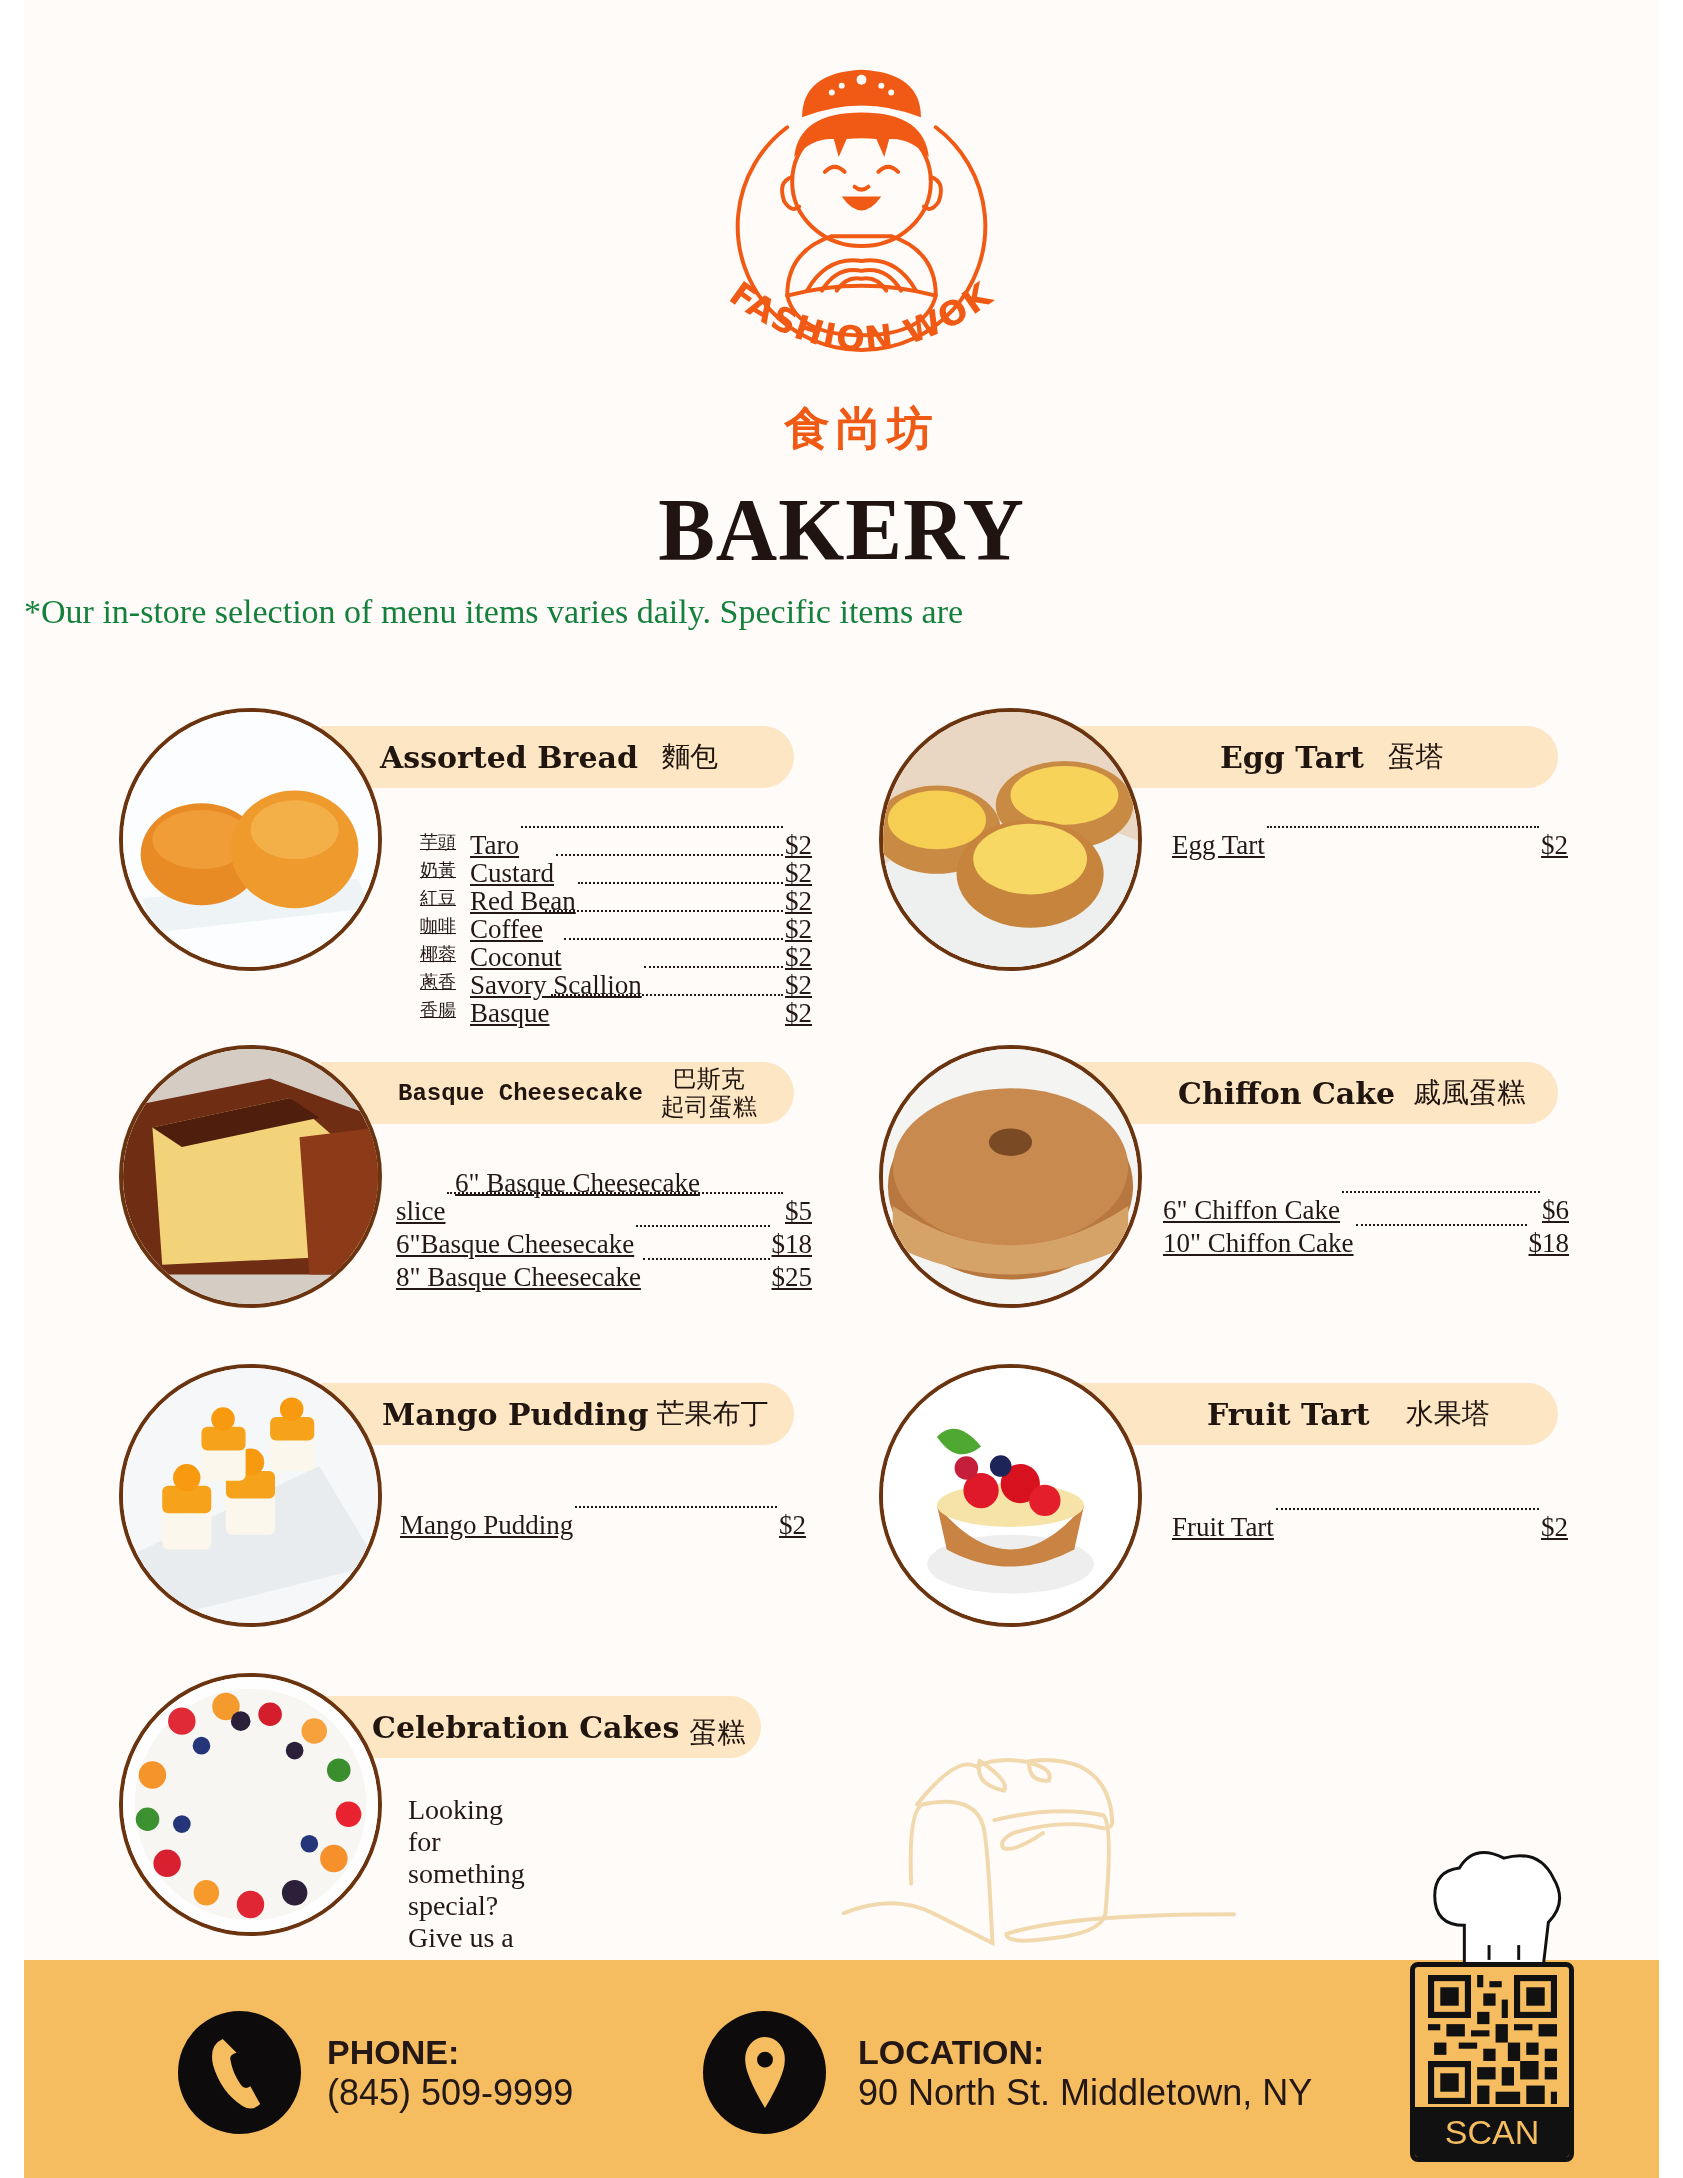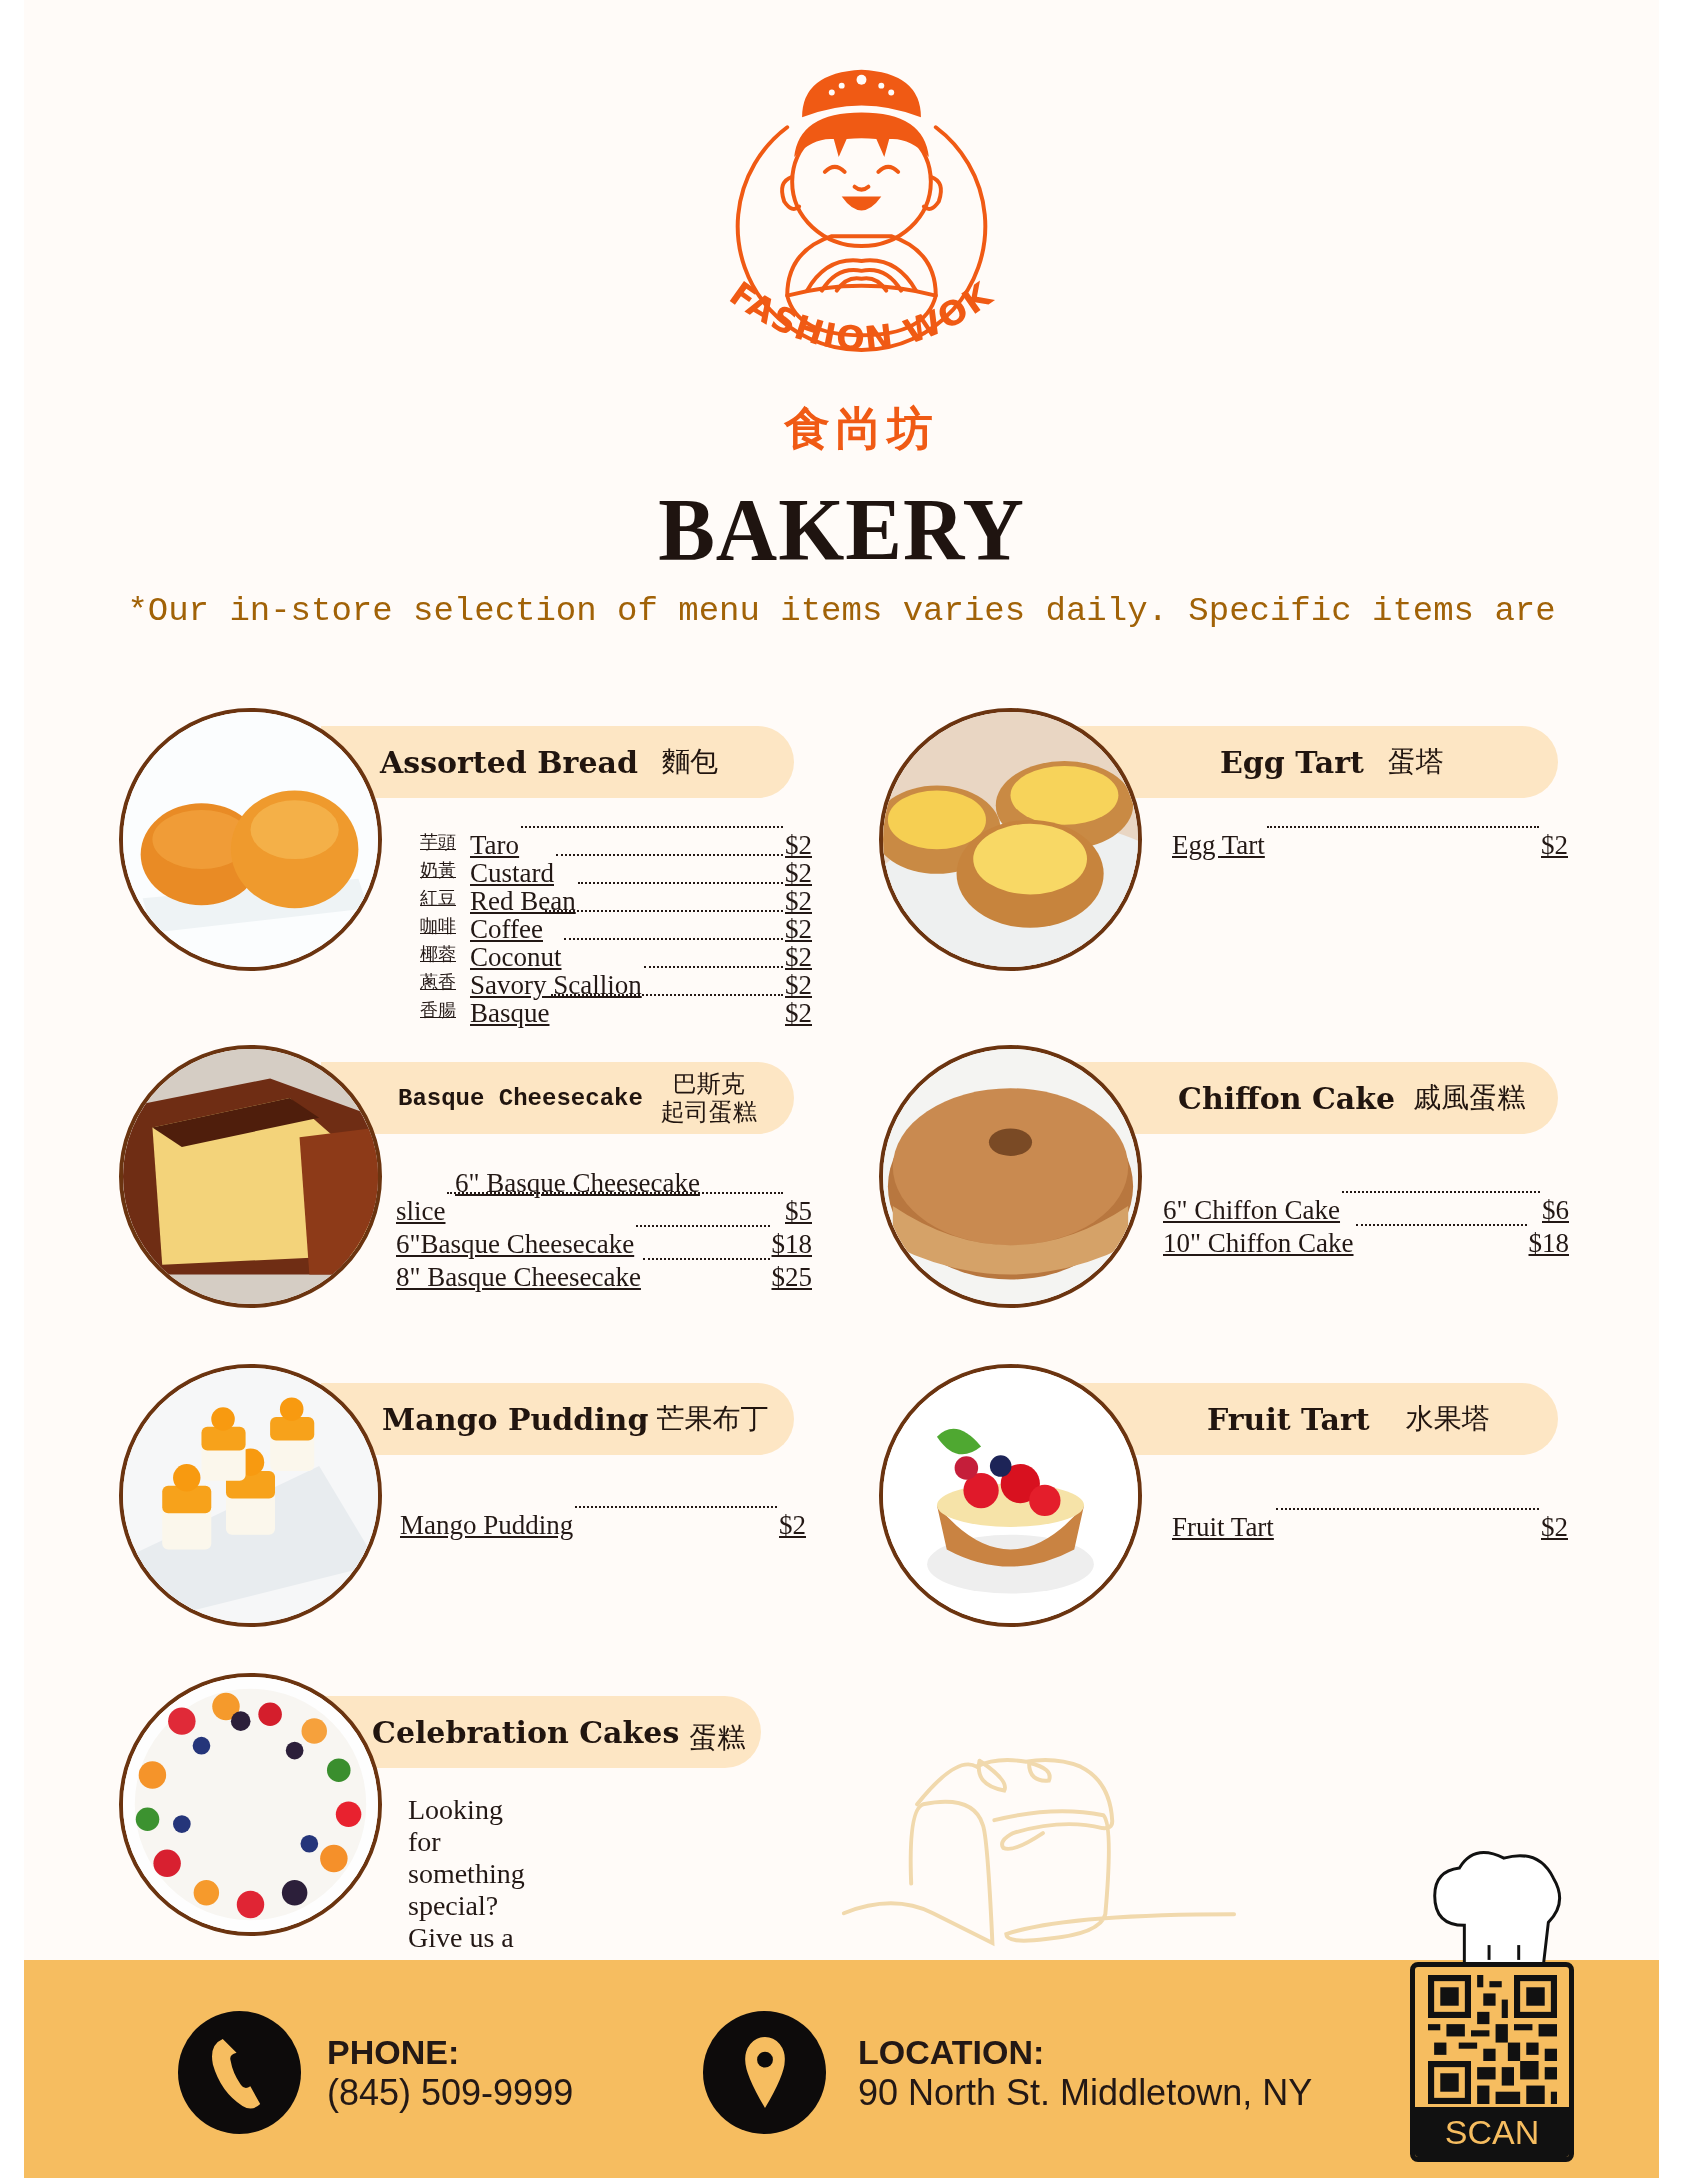--- a/index.html
+++ b/index.html
@@ -10,33 +10,33 @@
 
   
   .logo { position: absolute; left: 669px; top: 48px; width: 337px; height: 416px; }
 
   .title {
     position: absolute; left: 0; width: 100%; top: 480px; text-align: center;
     font-family: "Liberation Serif", serif; font-weight: bold; font-size: 85px;
     letter-spacing: 1px; color: #1f1410; transform: scaleY(1.05);
   }
   .notice {
-    position: absolute; left: 0; width: 100%; top: 588px; text-align: center;
-    font-family: Liberation Mono, monospace; font-size: 34px; line-height: 47px; color: #a16207;
+    position: absolute; left: 0; width: 100%; top: 588px; text-align: left;
+    font-family: Liberation Serif, serif; font-size: 34px; line-height: 47px; color: #15803d;
   }
   .notice b { font-weight: bold; }
 
   
   .section { position: absolute; }
   .photo {
     position: absolute; width: 263px; height: 263px; border-radius: 50%;
     border: 4px solid #6b3410; background: #fff; overflow: hidden; z-index: 2;
   }
   .banner {
-    position: absolute; height: 72px; background: #fde6c4;
+    position: absolute; height: 62px; background: #fde6c4;
     border-radius: 0 40px 40px 0; display: flex; align-items: center; z-index: 1;
   }
   .banner .en {
     font-family: "DejaVu Serif", serif; font-weight: bold; font-size: 30px; color: #21150f; white-space: nowrap;
   }
   .banner .zh {
     font-family: "DejaVu Sans", sans-serif; font-size: 28px; color: #21150f; white-space: nowrap; line-height: 30px;
   }
   .items { position: absolute; font-family: "Liberation Serif", serif; font-size: 27px; color: #231815; }
   .row { display: flex; align-items: flex-start; height: 28px; white-space: nowrap; text-decoration: underline; }

